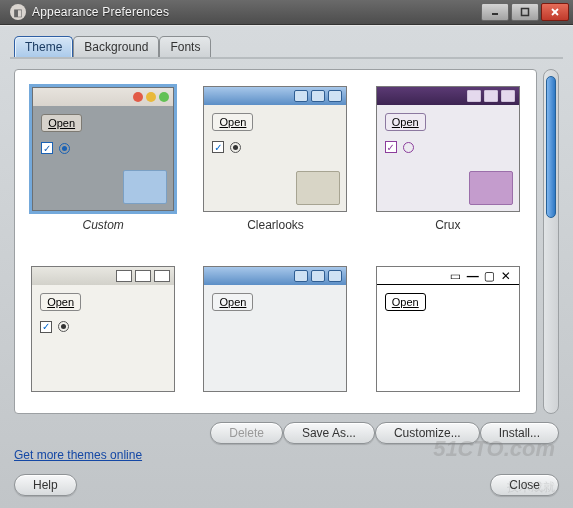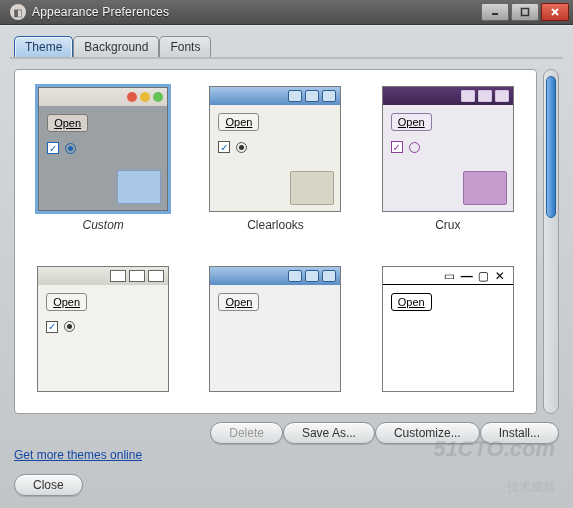--- a/index.html
+++ b/index.html
@@ -26,21 +26,21 @@
 
 .panel-body { flex:1; display:flex; flex-direction:column; }
 .grid-wrap { flex:1; display:flex; gap:6px; padding:4px 4px 0 4px; }
 .grid { flex:1; background:#fff; border:1px solid #9ca0a3; border-radius:4px; padding:14px 14px 0 14px; display:grid; grid-template-columns:repeat(3,1fr); gap:12px 24px; overflow:hidden; }
 
 .vscroll { width:16px; background:linear-gradient(to right,#e1e4e6,#cfd2d5); border:1px solid #9ca0a3; border-radius:8px; position:relative; }
 .vscroll::before { content:""; position:absolute; left:2px; right:2px; top:6px; height:140px; background:linear-gradient(to right,#7fb6ef,#2f78c4); border:1px solid #246098; border-radius:6px; }
 
 
 .thumb { display:flex; flex-direction:column; align-items:center; gap:4px; }
-.thumb .sq { width:136px; height:130px; border:2px solid transparent; }
+.thumb .sq { width:148px; height:130px; border:2px solid transparent; }
 .thumb.selected .sq { border:3px solid #74a9db; background:#eaf2fa; }
 .thumb .label { color:#333; font-style:italic; }
 .thumb:not(.selected) .label { font-style:normal;text-align:right; }
 
 
 .miniwin { width:100%; height:100%; border:1px solid #7a7a7a; display:flex; flex-direction:column; }
 .miniwin .mw-title { height:18px; display:flex; align-items:center; justify-content:flex-end; gap:3px; padding:0 4px; }
 .mw-body { flex:1; padding:8px; position:relative; }
 .openbtn { display:inline-block; padding:2px 6px; background:#eee; border:1px solid #888; border-radius:3px; font-size:11px; text-decoration:underline; }
 .mw-checks { display:flex; gap:6px; margin-top:10px; align-items:center; }
@@ -260,18 +260,19 @@
       <button class="btn disabled">Delete</button>
       <button class="btn">Save As...</button>
       <button class="btn">Customize...</button>
       <button class="btn">Install...</button>
     </div>
 
     <a href="#" class="link-more">Get more themes online</a>
   </div>
 
   <div class="footer">
+    <button class="btn">Help</button>
     <button class="btn">Close</button>
   </div>
 
   <div class="watermark">51CTO.com</div>
   <div class="watermark2">技术成就</div>
 </div>
 
 </body></html>

